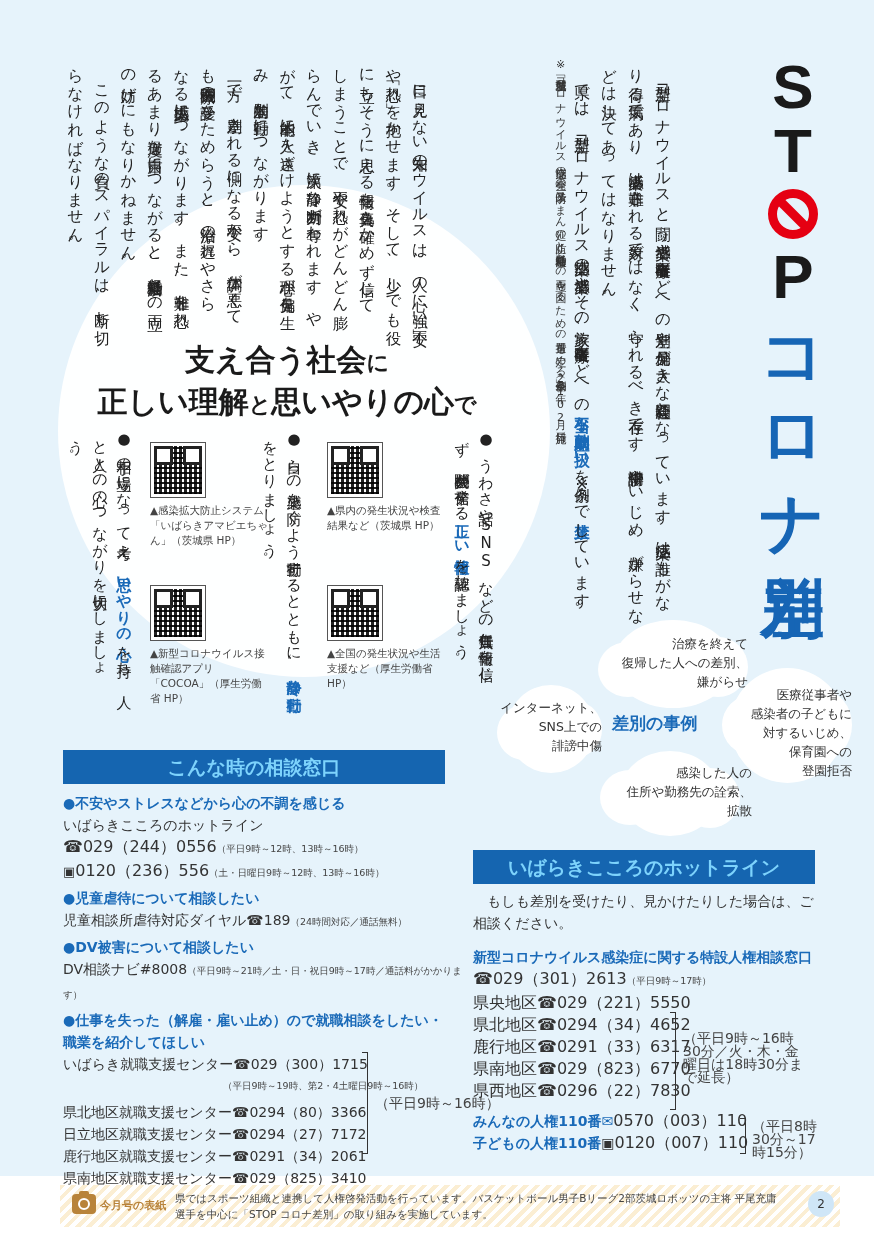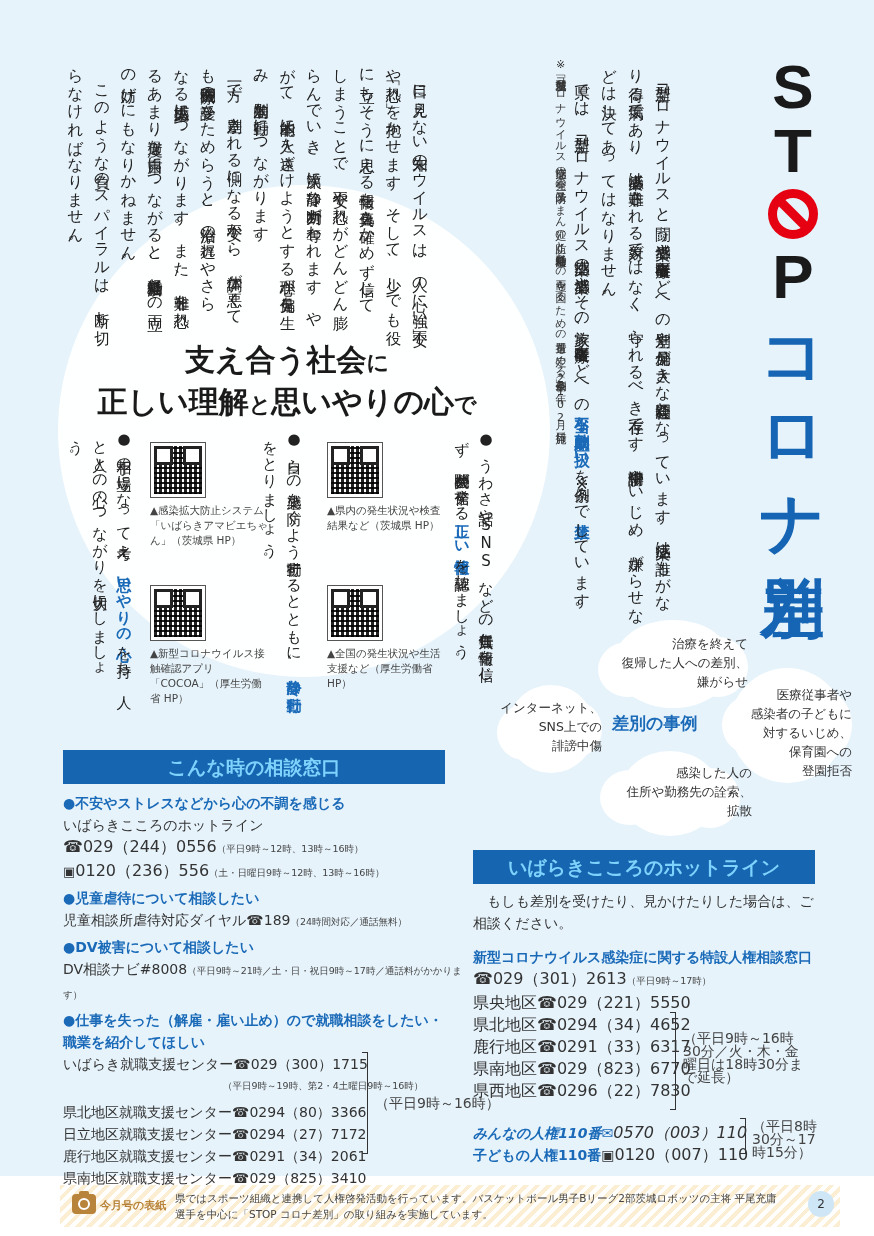--- a/index.html
+++ b/index.html
@@ -191,21 +191,21 @@
   <div>　<span>もしも差別を受けたり、見かけたりした場合は、ご相談ください。</span></div>
   <div class="q" style="margin-top:12px;">新型コロナウイルス感染症に関する特設人権相談窓口</div>
   <div><span class="num">☎029（301）2613</span><span class="sm">（平日9時～17時）</span></div>
   <div>
     <div class="num">県央地区☎029（221）5550</div>
     <div class="num">県北地区☎0294（34）4652</div>
     <div class="num">鹿行地区☎0291（33）6317</div>
     <div class="num">県南地区☎029（823）6770</div>
     <div class="num">県西地区☎0296（22）7830</div>
   </div>
-  <div style="margin-top:20px;font-style:italic;"><span class="q">みんなの人権110番</span><span style="color:#1a6ab8;">✉</span><span class="num">0570（003）110</span></div>
+  <div style="margin-top:8px;"><span class="q">みんなの人権110番</span><span style="color:#1a6ab8;">✉</span><span class="num">0570（003）110</span></div>
   <div><span class="q">子どもの人権110番</span><span>▣</span><span class="num">0120（007）110</span></div>
 </div>
 <div class="bracket" style="left:670px; top:1012px; height:98px;"></div>
 <div class="bracket-note" style="left:683px; top:1032px; width:125px;">（平日9時～16時30分／火・木・金曜日は18時30分まで延長）</div>
 <div class="bracket" style="left:740px; top:1118px; height:36px;"></div>
 <div class="bracket-note" style="left:752px; top:1120px; width:70px;">（平日8時30分～17時15分）</div>
 
 <div class="footer">
   <div class="cam"></div>
   <div class="footer-label">今月号の表紙</div>

